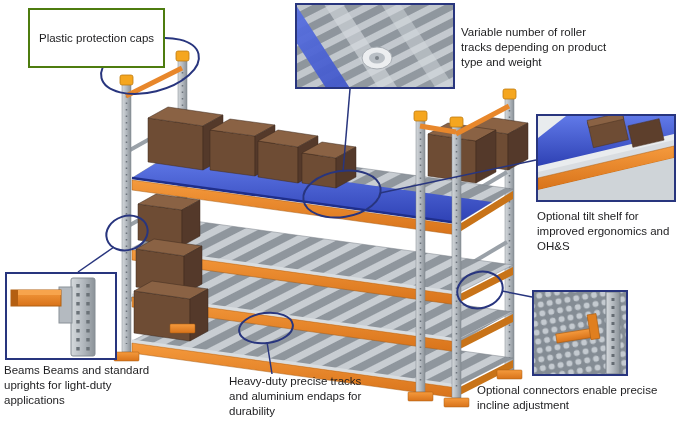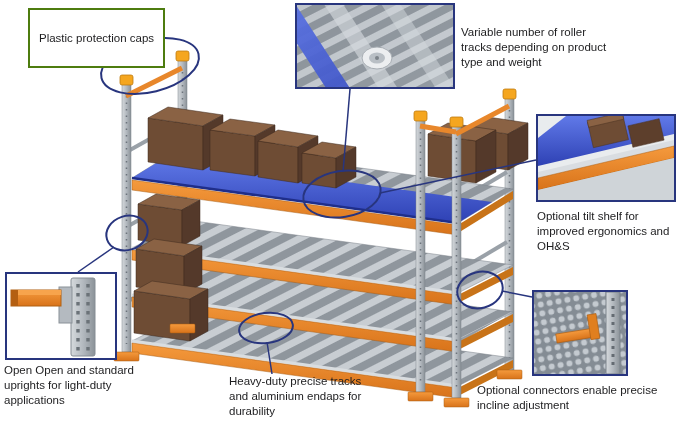--- a/index.html
+++ b/index.html
@@ -215,21 +215,21 @@
       <rect width="108" height="84" fill="#ffffff"></rect>
       <rect x="64" y="4" width="24" height="78" rx="2" fill="url(#steelH)" stroke="#868d94"></rect>
       <line x1="71" y1="10" x2="71" y2="78" stroke="#6b7278" stroke-width="3.4" stroke-dasharray="3.4 5.6"></line>
       <line x1="81" y1="10" x2="81" y2="78" stroke="#6b7278" stroke-width="3.4" stroke-dasharray="3.4 5.6"></line>
       <rect x="52" y="13" width="13" height="36" fill="#b4bac0" stroke="#8a9198"></rect>
       <rect x="4" y="16" width="50" height="16" fill="url(#orangeG)" stroke="#b06012"></rect>
       <rect x="4" y="16" width="50" height="5" fill="#f7a44c"></rect>
       <rect x="4" y="16" width="7" height="16" fill="#b45f12"></rect>
     </svg>
   </div>
-  <div class="callout-text" style="left:4px;top:363px;width:160px;">Open Open and standard uprights for light-duty applications</div>
+  <div class="callout-text" style="left:4px;top:363px;width:160px;">Beams Beams and standard uprights for light-duty applications</div>
 
   <div class="inset" style="left:532px;top:290px;width:96px;height:86px;">
     <svg width="92" height="82" viewBox="0 0 92 82">
       <rect width="92" height="82" fill="url(#dotPat)"></rect>
       <rect x="72" y="0" width="14" height="82" fill="url(#steelH)" stroke="#7b828a"></rect>
       <line x1="79" y1="6" x2="79" y2="78" stroke="#646b72" stroke-width="3" stroke-dasharray="3 5"></line>
       <g transform="rotate(-9 48 42)">
         <rect x="22" y="38" width="42" height="9" fill="url(#orangeG)" stroke="#a85c12" stroke-width="0.6"></rect>
         <rect x="56" y="24" width="9" height="25" fill="#e07f1f" stroke="#a85c12" stroke-width="0.6"></rect>
       </g>

